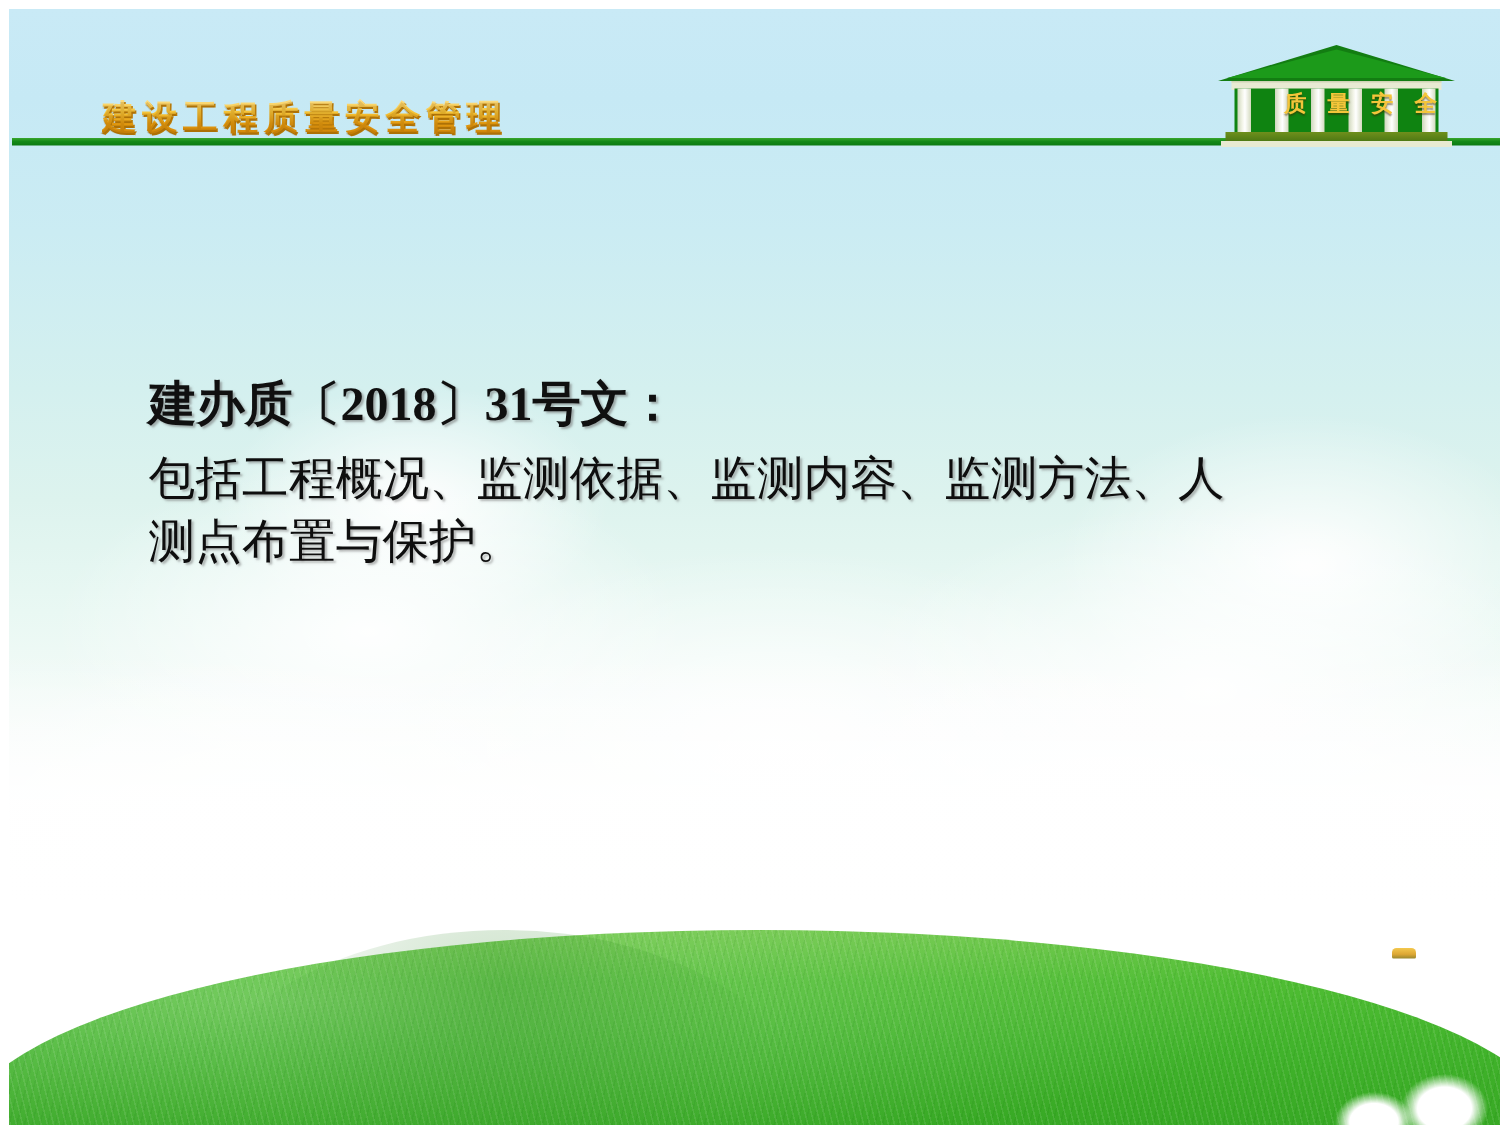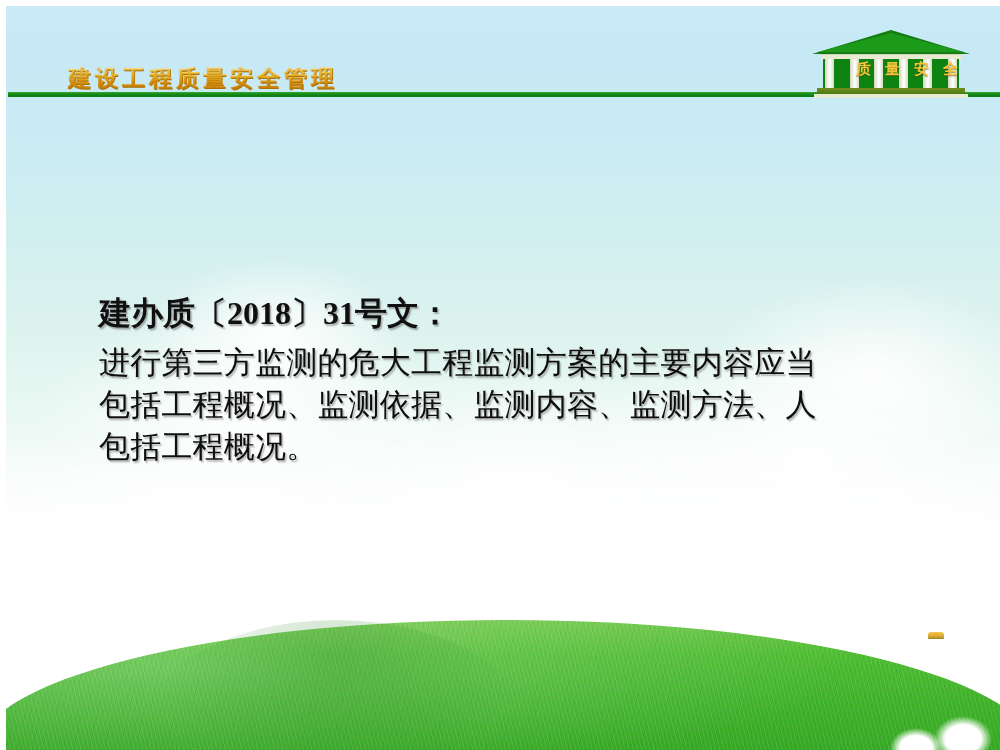--- a/index.html
+++ b/index.html
@@ -189,21 +189,20 @@
     text-shadow: 0 1px 1px rgba(60,40,0,0.5);
     z-index: 5;
   }
 
   
   .body-block {
     position: absolute;
     left: 93px;
     top: 240px;
     width: 800px;
-    margin-top: 44px;
   }
   .doc-heading {
     font-family: "Liberation Serif", "DejaVu Serif", serif;
     font-size: 32px;
     font-weight: bold;
     color: #101010;
     letter-spacing: 0px;
     line-height: 46px;
     text-shadow: 1.5px 1.5px 1.5px rgba(110,110,110,0.55);
     white-space: nowrap;
@@ -313,23 +312,22 @@
         <div class="col"></div>
       </div>
       <div class="logo-text">质量安全</div>
       <div class="stylobate1"></div>
       <div class="stylobate2"></div>
     </div>
 
     <div class="body-block">
       <div class="doc-heading">建办质〔2018〕31号文：</div>
       <div class="doc-body">
-        <span class="ln">进行第三方监测的危大工程监测方案的主要内容应当</span>
         <span class="ln">包括工程概况、监测依据、监测内容、监测方法、人</span>
-        <span class="ln">包括工程概况。</span>
+        <span class="ln">测点布置与保护。</span>
       </div>
     </div>
 
     <div class="grass-wrap">
       <div class="grass"></div>
       <div class="grass-tex"></div>
       <div class="grass-shade"></div>
       <div class="crest-accent"></div>
       <div class="tuft t2"></div>
       <div class="tuft t1"></div>

